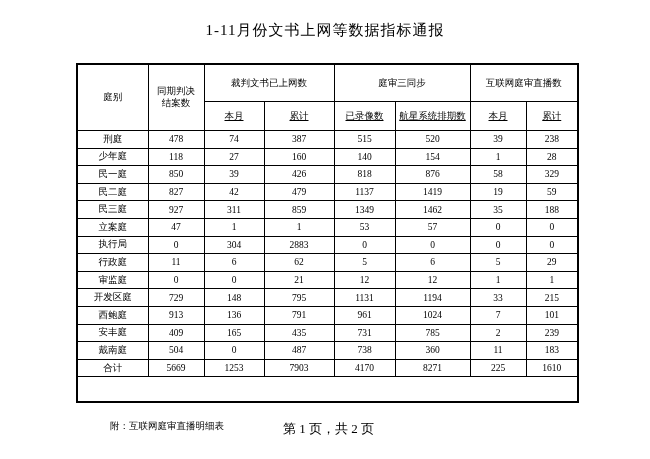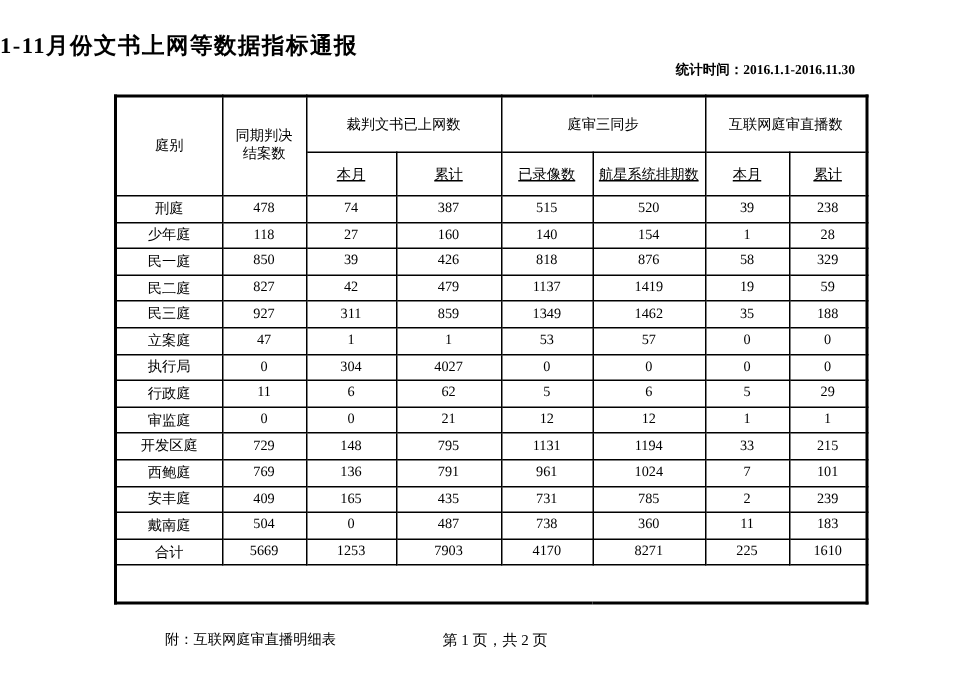--- a/index.html
+++ b/index.html
@@ -11,23 +11,23 @@
   }
   .page {
     position:relative;
     width:650px; height:459px;
     background:#fff;
     overflow:hidden;
   }
   .title {
     position:absolute;
     top:21px; left:0; right:0;
-    text-align:left;
+    text-align:center;
     font-size:15px;
-    font-weight:bold;
+    font-weight:normal;
     letter-spacing:1px;
   }
   .stat-time {
     position:absolute;
     top:40px; right:80px;
     font-size:9px;
     font-weight:bold;
   }
   table.report {
     position:absolute;
@@ -58,32 +58,30 @@
   }
   .footer-note {
     position:absolute;
     top:420px; left:90px;
     font-size:9.5px;
     padding-left:20px;
   }
   .footer-page {
     position:absolute;
     top:420px; left:283px;
-    font-size:10px;
-    margin-left:12px;
+    font-size:13px;
   }
 </style>
 </head>
 <body>
 
 <div class="page">
 
   <div class="title">1-11月份文书上网等数据指标通报</div>
 
-  <div class="stat-time">统计时间：2016.1.1-2016.11.30</div>
 
   <table class="report">
     <colgroup>
       <col style="width:71px">
       <col style="width:56px">
       <col style="width:60px">
       <col style="width:70px">
       <col style="width:61px">
       <col style="width:75px">
       <col style="width:56px">
@@ -166,21 +164,21 @@
           <td>1</td>
           <td>53</td>
           <td>57</td>
           <td>0</td>
           <td>0</td>
         </tr>
         <tr>
           <td>执行局</td>
           <td>0</td>
           <td>304</td>
-          <td>4027</td>
+          <td>2883</td>
           <td>0</td>
           <td>0</td>
           <td>0</td>
           <td>0</td>
         </tr>
         <tr>
           <td>行政庭</td>
           <td>11</td>
           <td>6</td>
           <td>62</td>
@@ -204,21 +202,21 @@
           <td>729</td>
           <td>148</td>
           <td>795</td>
           <td>1131</td>
           <td>1194</td>
           <td>33</td>
           <td>215</td>
         </tr>
         <tr>
           <td>西鲍庭</td>
-          <td>769</td>
+          <td>913</td>
           <td>136</td>
           <td>791</td>
           <td>961</td>
           <td>1024</td>
           <td>7</td>
           <td>101</td>
         </tr>
         <tr>
           <td>安丰庭</td>
           <td>409</td>

